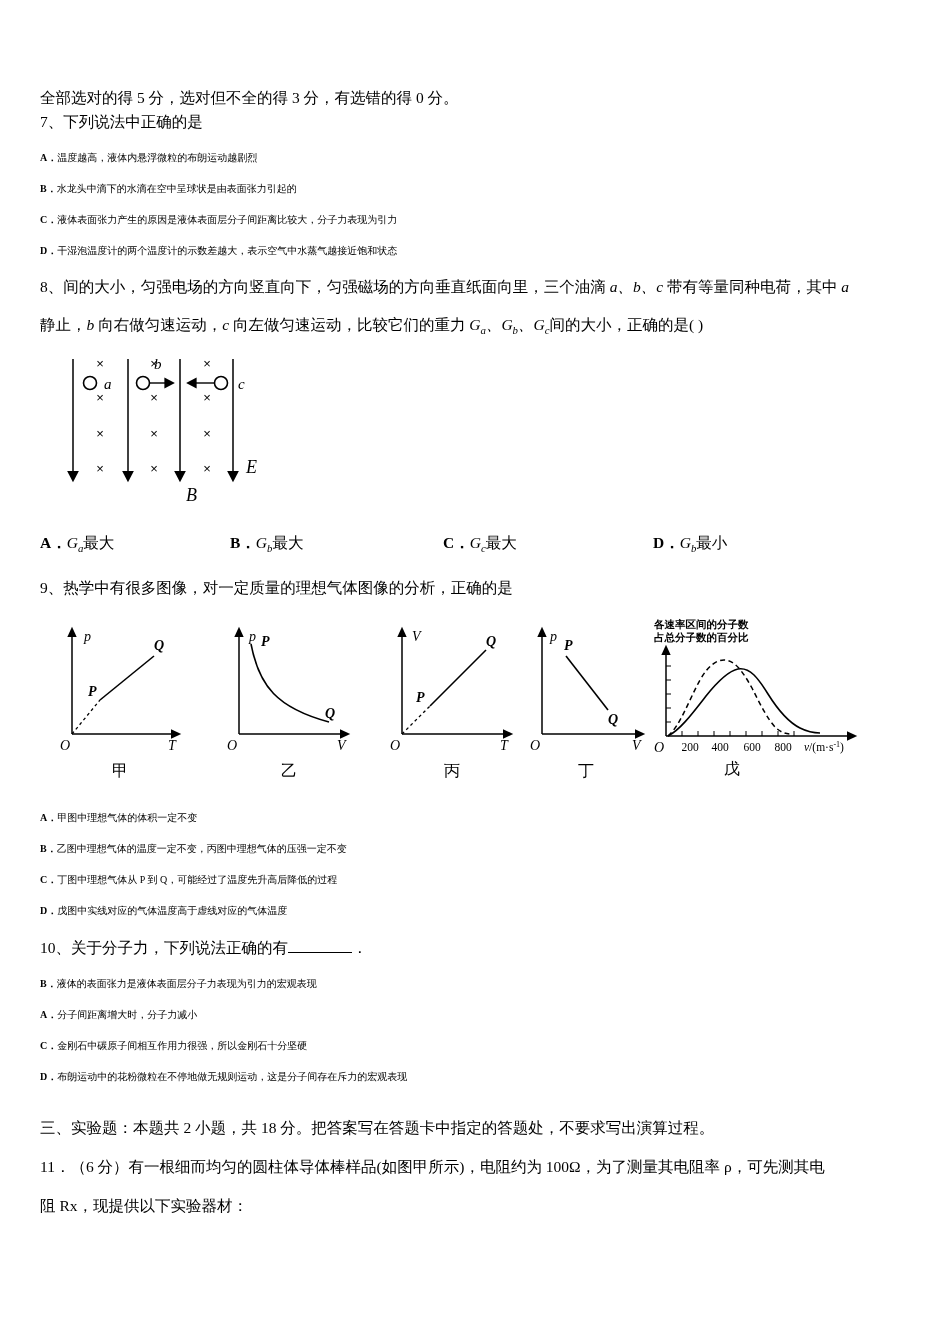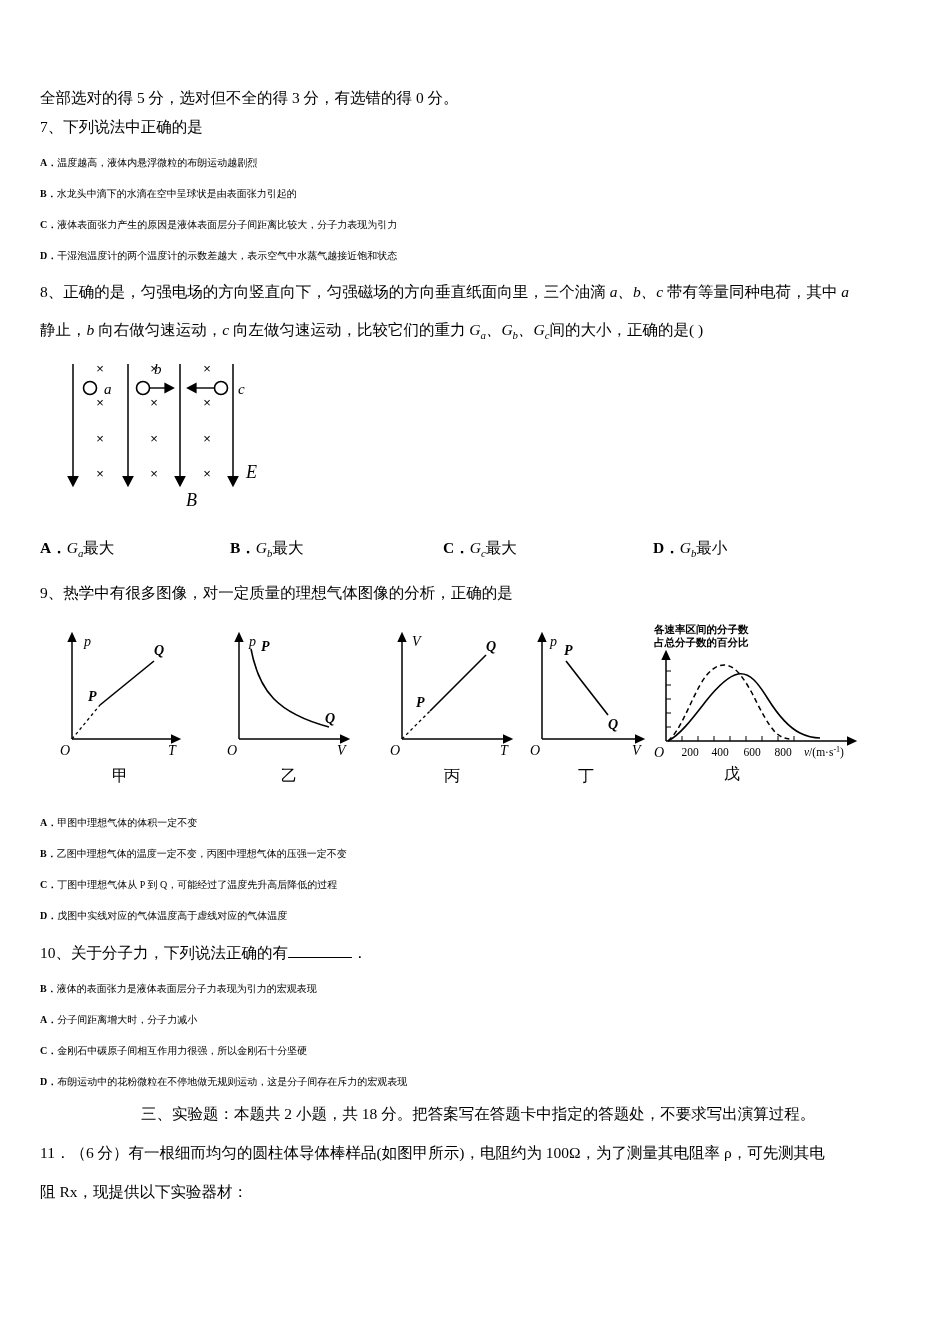--- a/index.html
+++ b/index.html
@@ -26,21 +26,21 @@
     position: absolute;
     left: 40px;
     top: 86px;
     width: 876px;
   }
   .para {
     font-size: 15.5px;
     line-height: 1.55;
     margin: 0;
   }
-  .spaced-sm { margin-top: 5px; }
+  .spaced-sm { }
 
   .opt {
     font-size: 10px;
     margin-top: 17px;
     white-space: nowrap;
   }
   .opt .lbl {
     font-weight: bold;
     font-family: "Liberation Serif", serif;
   }
@@ -108,21 +108,21 @@
       <span class="lbl">B．</span><span>水龙头中滴下的水滴在空中呈球状是由表面张力引起的</span>
     </div>
     <div class="opt">
       <span class="lbl">C．</span><span>液体表面张力产生的原因是液体表面层分子间距离比较大，分子力表现为引力</span>
     </div>
     <div class="opt">
       <span class="lbl">D．</span><span>干湿泡温度计的两个温度计的示数差越大，表示空气中水蒸气越接近饱和状态</span>
     </div>
 
     <div class="para" style="margin-top:17px;">
-      <span>8、</span><span>正确的是，匀强电场的方向竖直向下，匀强磁场的方向垂直纸面向里，三个油滴 </span><span class="mathvar">a、b、c</span><span> 带有等量同种电荷，其中 </span><span class="mathvar">a</span>
+      <span>8、</span><span>间的大小，匀强电场的方向竖直向下，匀强磁场的方向垂直纸面向里，三个油滴 </span><span class="mathvar">a、b、c</span><span> 带有等量同种电荷，其中 </span><span class="mathvar">a</span>
     </div>
     <div class="para" style="margin-top:14px;">
       <span>静止，</span><span class="mathvar">b</span><span> 向右做匀速运动，</span><span class="mathvar">c</span><span> 向左做匀速运动，比较它们的重力 </span><span class="mathvar"><i>G</i><sub>a</sub>、<i>G</i><sub>b</sub>、<i>G</i><sub>c</sub></span><span>间的大小，正确的是(      )</span>
     </div>
 
     <div class="fig-q8">
       <svg width="250" height="160" viewBox="0 0 250 160" xmlns="http://www.w3.org/2000/svg">
         <defs>
           <marker id="ar" markerWidth="9" markerHeight="9" refX="4" refY="4.5" orient="auto">
             <path d="M0,0.6 L7.5,4.5 L0,8.4 Z" fill="#000"></path>
@@ -315,21 +315,21 @@
     <div class="opt">
       <span class="lbl">A．</span><span>分子间距离增大时，分子力减小</span>
     </div>
     <div class="opt">
       <span class="lbl">C．</span><span>金刚石中碳原子间相互作用力很强，所以金刚石十分坚硬</span>
     </div>
     <div class="opt">
       <span class="lbl">D．</span><span>布朗运动中的花粉微粒在不停地做无规则运动，这是分子间存在斥力的宏观表现</span>
     </div>
 
-    <div class="para" style="margin-top:13px;text-align:center;">三、实验题：本题共 2 小题，共 18 分。把答案写在答题卡中指定的答题处，不要求写出演算过程。</div>
+    <div class="para" style="margin-top:32px;">三、实验题：本题共 2 小题，共 18 分。把答案写在答题卡中指定的答题处，不要求写出演算过程。</div>
 
     <div class="para" style="margin-top:15px;">
       <span>11．</span><span>（6 分）有一根细而均匀的圆柱体导体棒样品(如图甲所示)，电阻约为 100Ω，为了测量其电阻率 ρ，可先测其电</span>
     </div>
     <div class="para" style="margin-top:15px;">阻 Rx，现提供以下实验器材：</div>
 
   </div>
 </div>
 
 </body></html>

